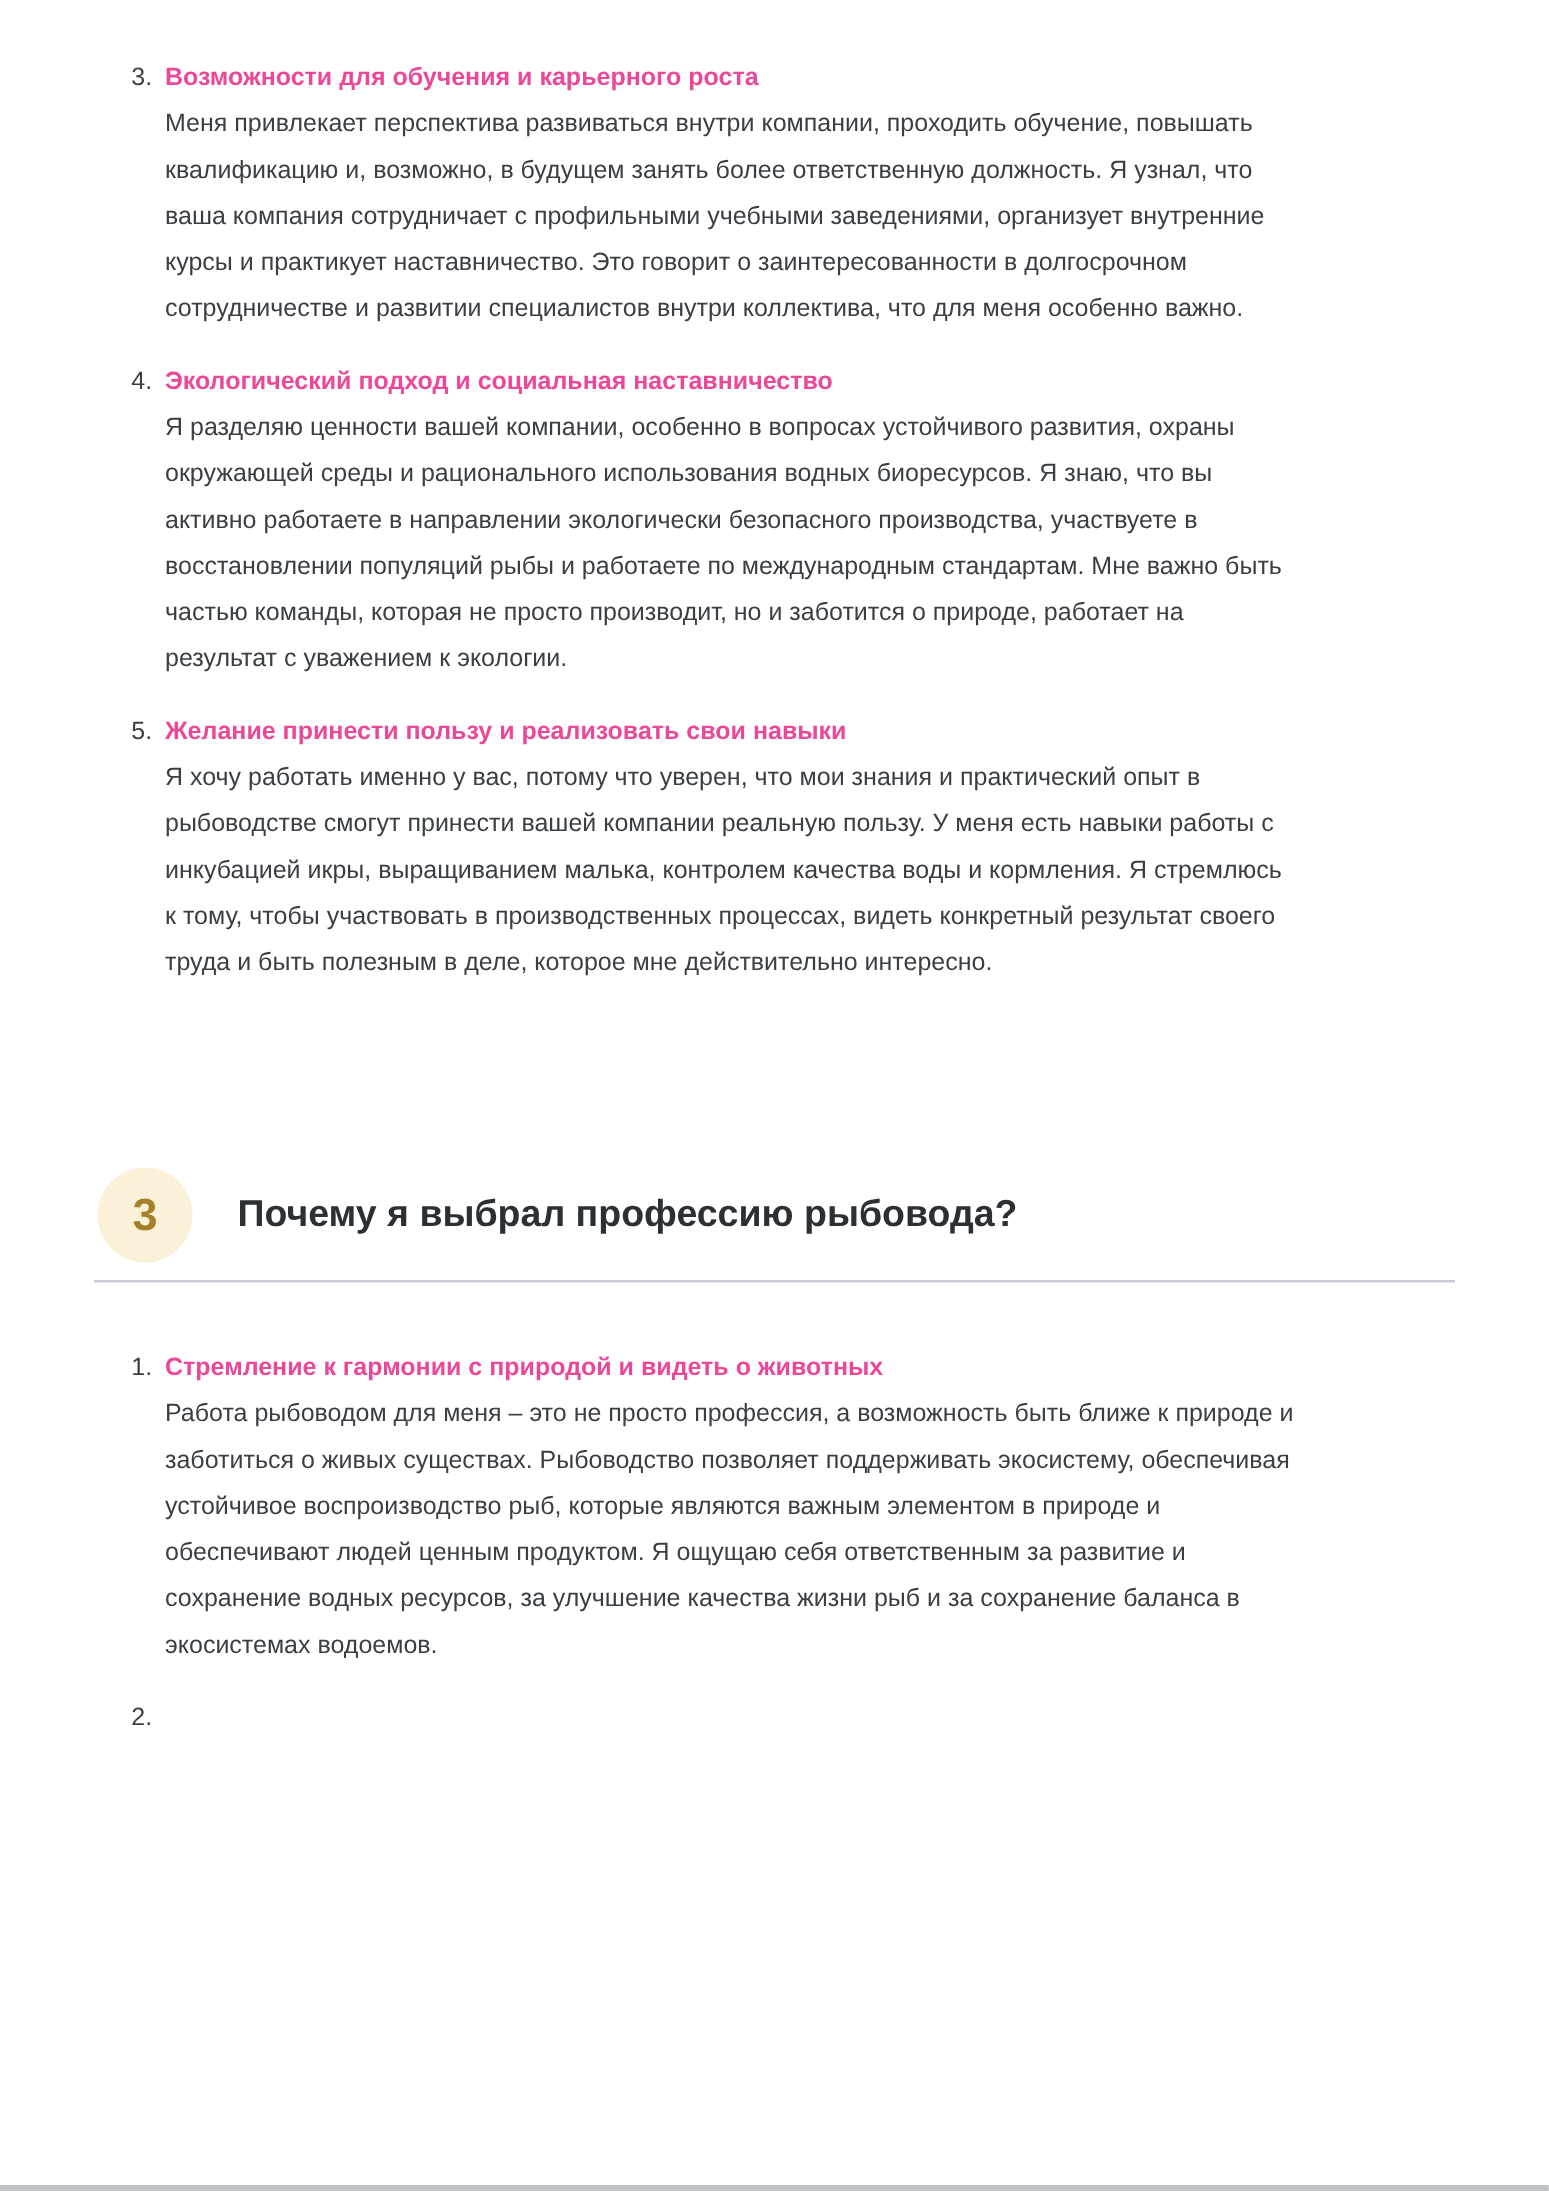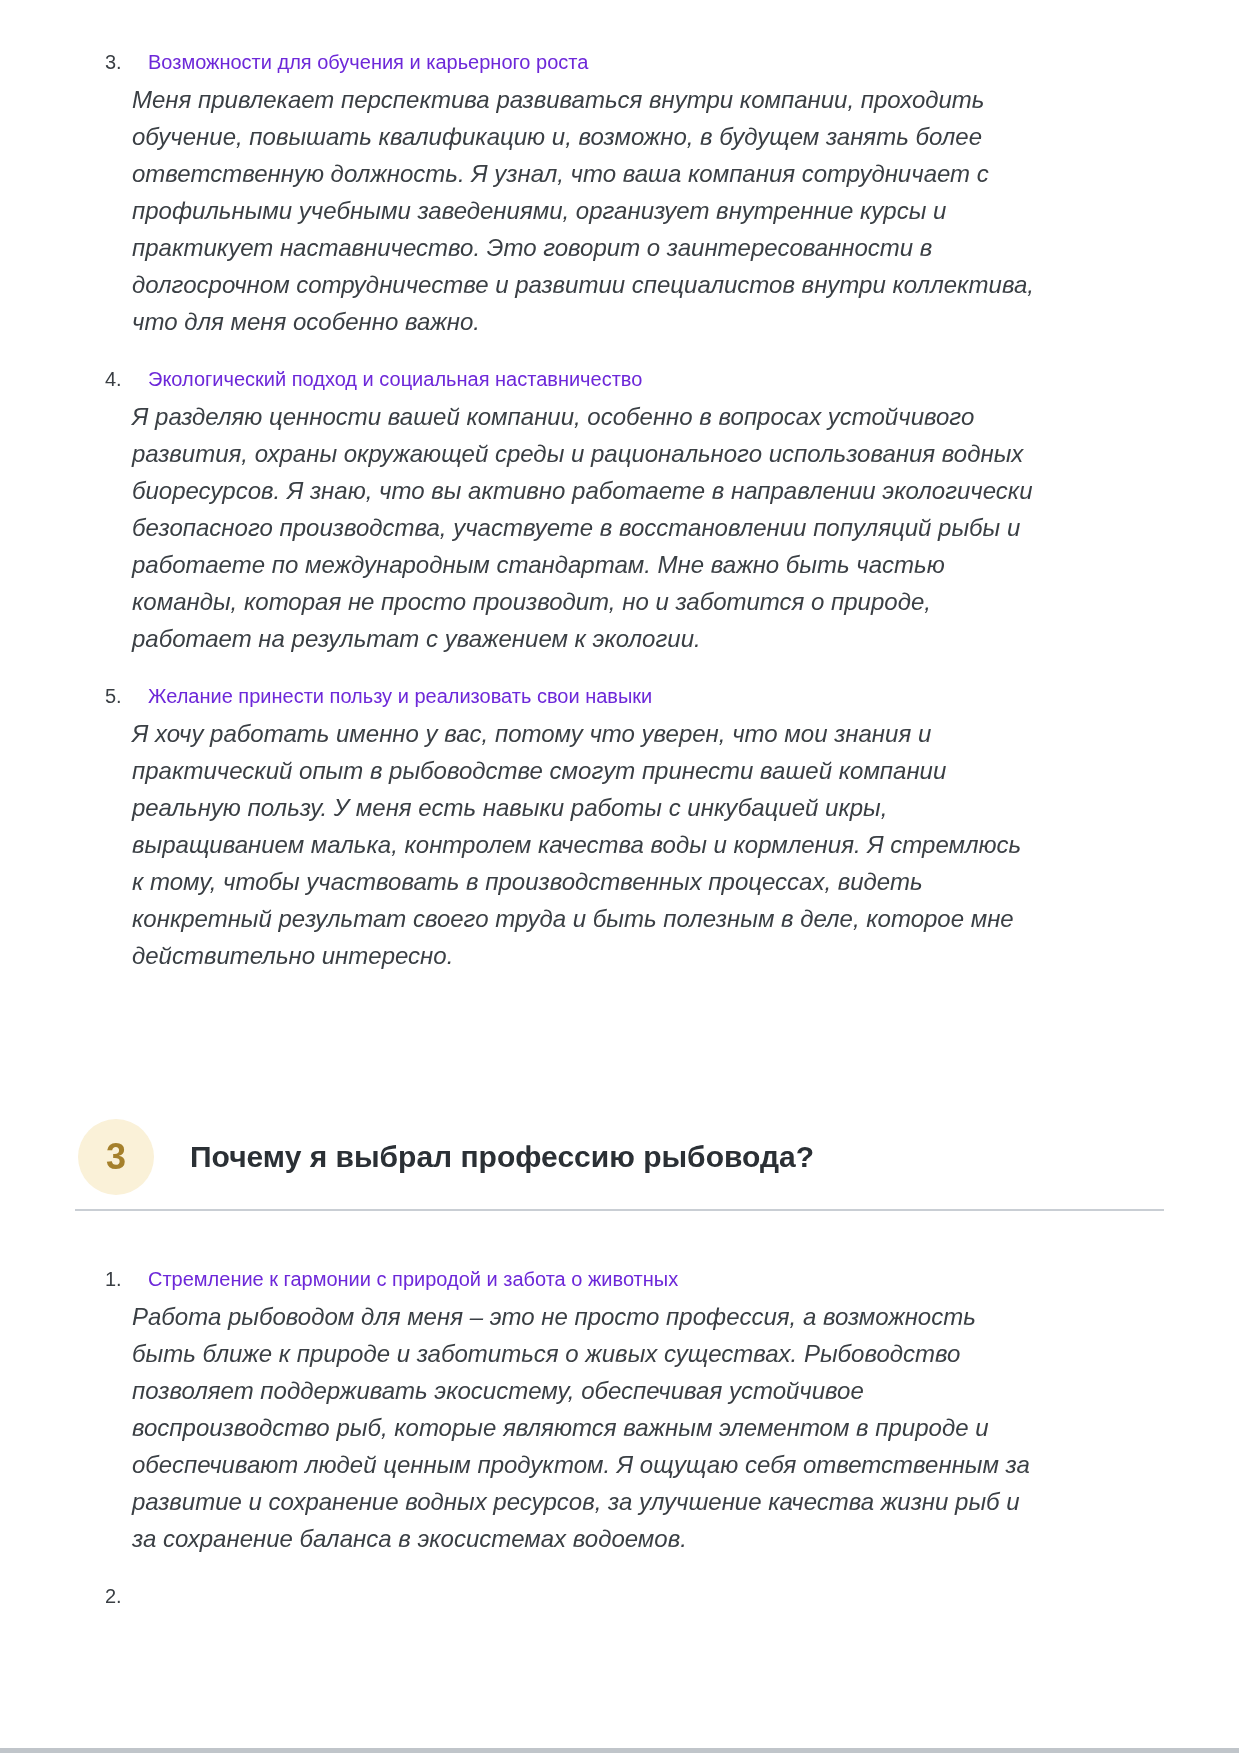--- a/index.html
+++ b/index.html
@@ -25,31 +25,29 @@
   }
   .item-num {
     flex: none;
     width: 27px;
     font-size: 20px;
     line-height: 37px;
     color: #3a3f44;
   }
   .item-content { flex: 1; max-width: 906px; }
   .item-title {
-    font-weight: normal;
+    font-weight: bold;
     font-size: 20px;
     line-height: 37px;
-    color: #6d28d9;
-    margin-left: 16px;
+    color: #ec4899;
   }
   .item-body {
-    font-size: 24px;
+    font-size: 20px;
     line-height: 37px;
     color: #3a3f44;
-    font-style: italic;
   }
   .section-header {
     display: flex;
     align-items: center;
     margin-top: 145px;
     padding-left: 3px;
   }
   .section-badge {
     flex: none;
     width: 76px;
@@ -124,21 +122,21 @@
     <h2 class="section-title">Почему я выбрал профессию рыбовода?</h2>
   </div>
 
   <hr class="section-divider">
 
   <div class="num-list">
 
     <div class="item">
       <div class="item-num">1.</div>
       <div class="item-content">
-        <div class="item-title">Стремление к гармонии с природой и забота о животных</div>
+        <div class="item-title">Стремление к гармонии с природой и видеть о животных</div>
         <div class="item-body">Работа рыбоводом для меня – это не просто профессия, а возможность быть ближе к природе и заботиться о живых существах. Рыбоводство позволяет поддерживать экосистему, обеспечивая устойчивое воспроизводство рыб, которые являются важным элементом в природе и обеспечивают людей ценным продуктом. Я ощущаю себя ответственным за развитие и сохранение водных ресурсов, за улучшение качества жизни рыб и за сохранение баланса в экосистемах водоемов.</div>
       </div>
     </div>
 
     <div class="item">
       <div class="item-num">2.</div>
       <div class="item-content">
       </div>
     </div>
 

